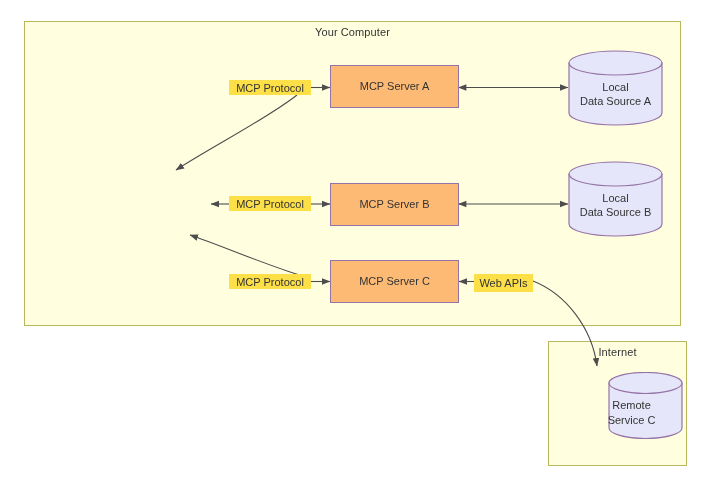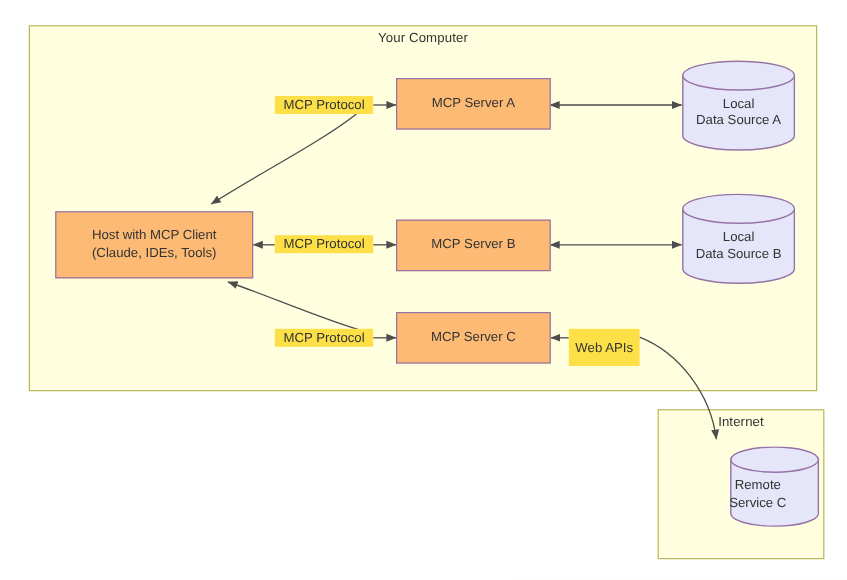--- a/index.html
+++ b/index.html
@@ -61,24 +61,20 @@
       <line x1="311" y1="281.5" x2="330" y2="281.5" marker-end="url(#ah)"></line>
 
       <path d="M303,276 C268,266 220,245 190,235" marker-end="url(#ah)"></path>
 
       <line x1="474" y1="281.5" x2="459" y2="281.5" marker-end="url(#ah)"></line>
 
       <path d="M533,281 C566,294 592,328 597,366" marker-end="url(#ah)"></path>
     </g>
   </svg>
 
-  <div class="procbox" style="left:46px;top:176px;width:165px;height:56px;">
-    <span class="ln">Host with MCP Client</span>
-    <span class="ln">(Claude, IDEs, Tools)</span>
-  </div>
 
   <div class="procbox" style="left:330px;top:65px;width:129px;height:43px;">
     <span class="ln">MCP Server A</span>
   </div>
 
   <div class="procbox" style="left:330px;top:183px;width:129px;height:43px;">
     <span class="ln">MCP Server B</span>
   </div>
 
   <div class="procbox" style="left:330px;top:260px;width:129px;height:43px;">
@@ -117,15 +113,15 @@
       <span class="ln">Service C</span>
     </div>
   </div>
 
   <div class="chip" style="left:229px;top:80px;width:82px;height:15px;">MCP Protocol</div>
 
   <div class="chip" style="left:229px;top:196px;width:82px;height:15px;">MCP Protocol</div>
 
   <div class="chip" style="left:229px;top:274px;width:82px;height:15px;">MCP Protocol</div>
 
-  <div class="chip" style="left:474px;top:274px;width:59px;height:31px;">Web APIs</div>
+  <div class="chip" style="left:474px;top:274px;width:59px;height:18px;">Web APIs</div>
 
 </div>
 
 </body></html>

